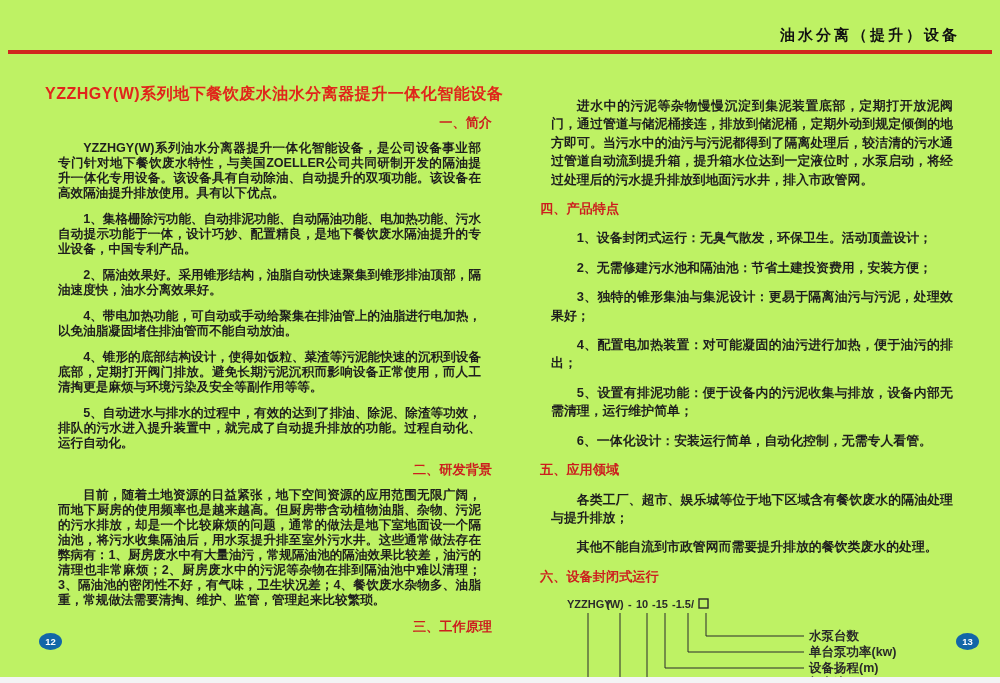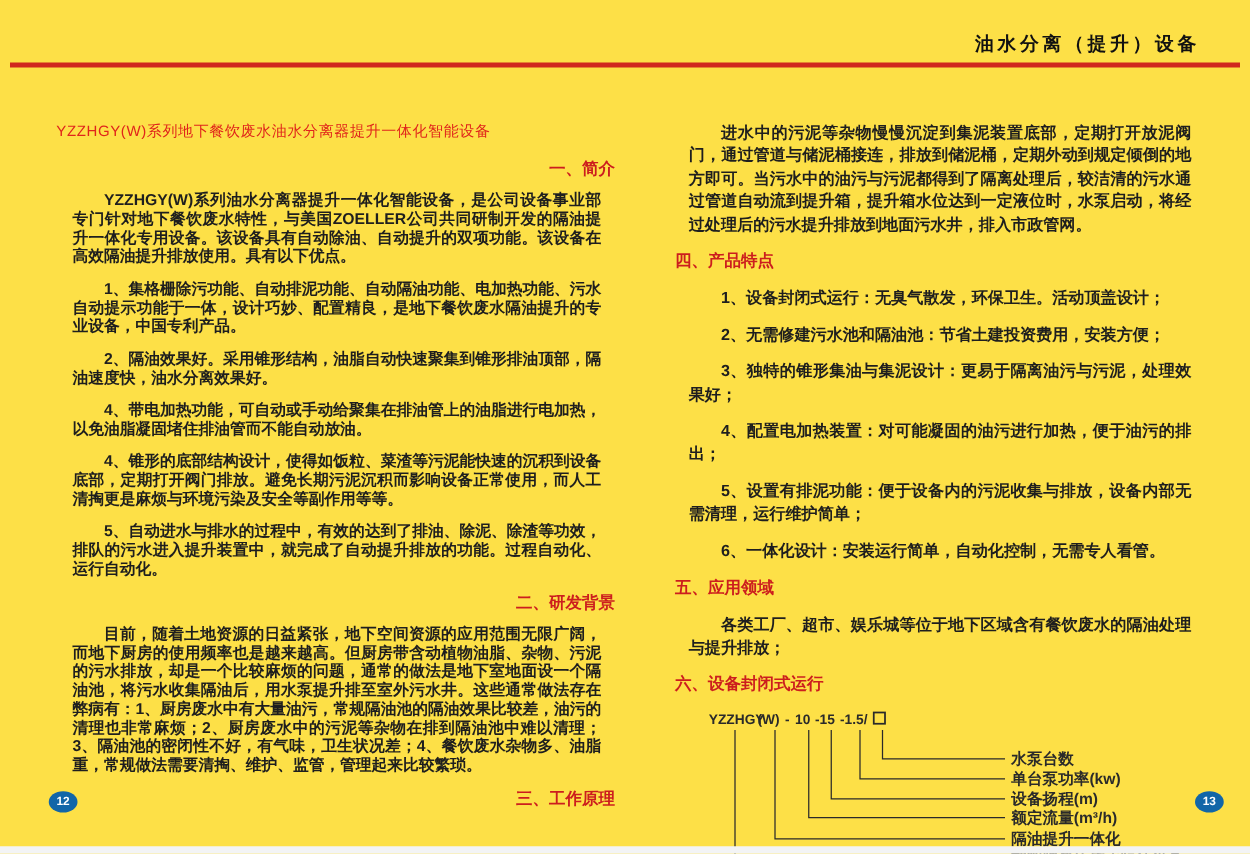--- a/index.html
+++ b/index.html
@@ -2,21 +2,21 @@
 <html><head>
 <meta charset="utf-8">
 <style>
   html,body{margin:0;padding:0;}
   body{
     width:1000px;height:683px;position:relative;overflow:hidden;
     background:#ffffff;
     font-family:"Liberation Sans","DejaVu Sans",sans-serif;
     -webkit-font-smoothing:antialiased;
   }
-  .page{position:absolute;inset:0;background:#fde047;}
+  .page{position:absolute;inset:0;background:#bef264;}
 
   
   .header-title{
     position:absolute;top:26px;right:40px;
     font-size:15px;font-weight:700;color:#111;
     letter-spacing:3px;white-space:nowrap;
   }
   .header-rule{
     position:absolute;top:50px;left:8px;right:8px;height:4px;
     background:#d0281e;
@@ -25,23 +25,23 @@
     position:absolute;left:0;right:0;bottom:0;height:6px;
     background:#f3f4f5;
   }
 
   
   .col{position:absolute;color:#1e1e1e;font-weight:700;}
   .col-left{left:47px;top:86px;width:445px;font-size:12.6px;line-height:15px;}
   .col-right{left:540px;top:86px;width:424px;font-size:12.9px;line-height:18.4px;}
 
   .doc-title{
-    color:#e0251b;font-size:12px;font-weight:400;
+    color:#e0251b;font-size:16px;font-weight:700;
     white-space:nowrap;letter-spacing:.5px;
-    margin:12px 0 14px -2px;
+    margin:0 0 14px -2px;
   }
   .sec-heading{
     color:#cc1e1e;font-weight:700;margin:0;
     font-size:13.2px;
   }
   .col-right .sec-heading{margin:5px 0 3px 0;}
   .col-left  .sec-heading{margin:2px 0 1px 0;text-align:right;}
   p.body-par{
     margin:11px;text-indent:2em;text-align:justify;
   }
@@ -90,20 +90,21 @@
     <div id="right-sections">
         <h3 class="sec-heading">四、产品特点</h3>
         <p class="body-par">1、设备封闭式运行：无臭气散发，环保卫生。活动顶盖设计；</p>
         <p class="body-par">2、无需修建污水池和隔油池：节省土建投资费用，安装方便；</p>
         <p class="body-par">3、独特的锥形集油与集泥设计：更易于隔离油污与污泥，处理效果好；</p>
         <p class="body-par">4、配置电加热装置：对可能凝固的油污进行加热，便于油污的排出；</p>
         <p class="body-par">5、设置有排泥功能：便于设备内的污泥收集与排放，设备内部无需清理，运行维护简单；</p>
         <p class="body-par">6、一体化设计：安装运行简单，自动化控制，无需专人看管。</p>
         <h3 class="sec-heading">五、应用领域</h3>
         <p class="body-par">各类工厂、超市、娱乐城等位于地下区域含有餐饮废水的隔油处理与提升排放；</p>
+        <p class="body-par">其他不能自流到市政管网而需要提升排放的餐饮类废水的处理。</p>
         <h3 class="sec-heading">六、设备封闭式运行</h3>
         <svg width="420" height="138" viewBox="0 0 420 138" class="model-diagram">
           <text x="21" y="12" font-size="11" font-weight="700" fill="#2a2a2a">YZZHGY</text>
           <text x="60" y="12" font-size="11" font-weight="700" fill="#2a2a2a">(W)</text>
           <text x="82" y="12" font-size="11" font-weight="700" fill="#2a2a2a">-</text>
           <text x="90" y="12" font-size="11" font-weight="700" fill="#2a2a2a">10</text>
           <text x="106" y="12" font-size="11" font-weight="700" fill="#2a2a2a">-15</text>
           <text x="126" y="12" font-size="11" font-weight="700" fill="#2a2a2a">-1.5/</text>
           <rect x="153" y="3" width="9" height="9" fill="none" stroke="#2a2a2a" stroke-width="1.4"></rect>
           <polyline points="160,17 160,40 258,40" fill="none" stroke="#2a2a2a" stroke-width="1"></polyline>

